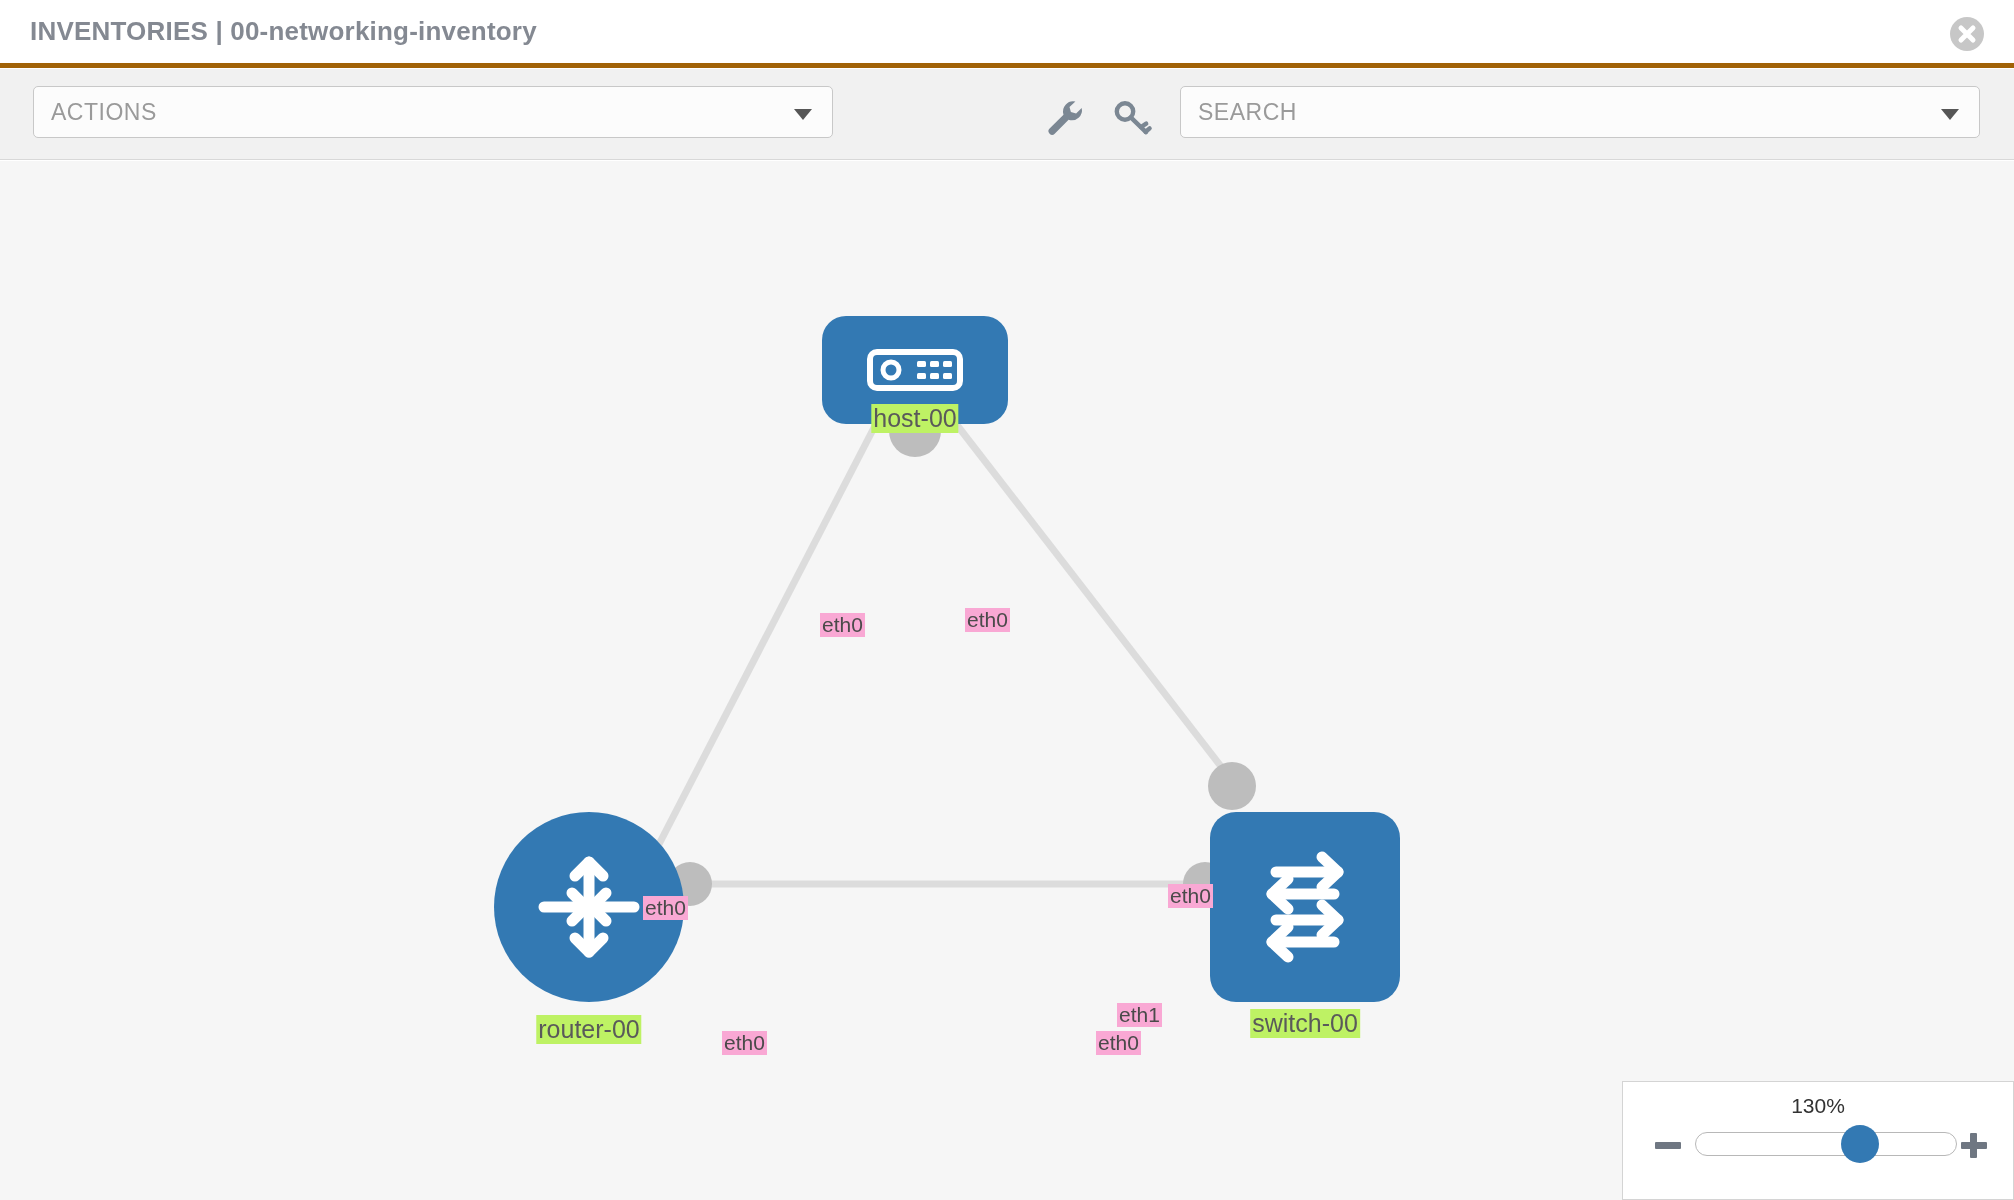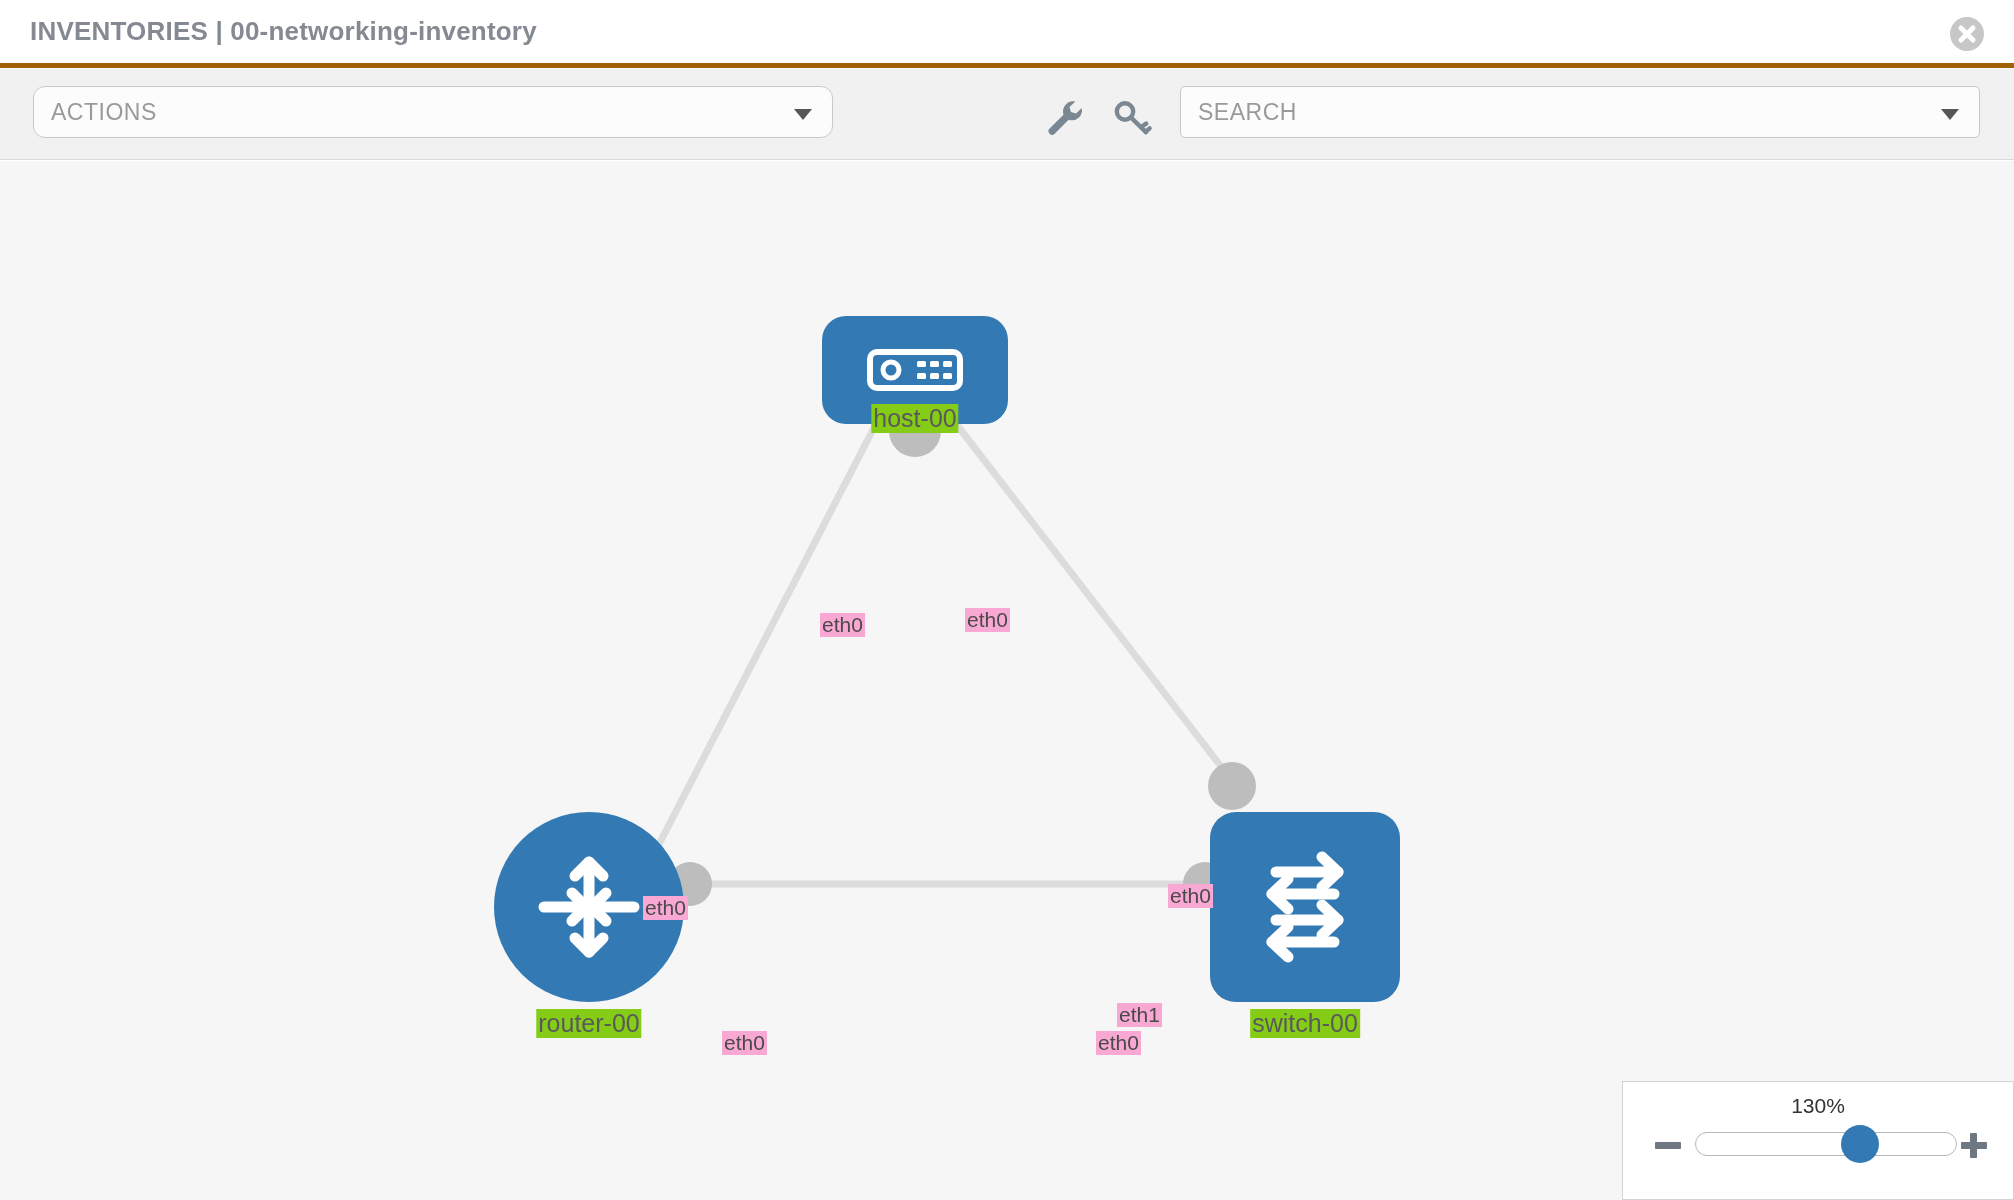--- a/index.html
+++ b/index.html
@@ -38,21 +38,21 @@
     position: absolute; left: 0; top: 69px;
     width: 2014px; height: 91px;
     background: #f1f1f1;
     border-bottom: 1px solid #d8d8d8;
   }
   .actions-select {
     position: absolute; left: 33px; top: 86px;
     width: 800px; height: 52px;
     background: #fcfcfc;
     border: 1px solid #c8c8c8;
-    border-radius: 12px;
+    border-radius: 5px;
     cursor: pointer;
   }
   .actions-select .label {
     position: absolute; left: 17px; top: 12px;
     font-size: 23px; color: #9a9a9a;
     letter-spacing: .5px;
   }
   .caret {
     position: absolute; right: 20px; top: 22px;
     width: 0; height: 0;
@@ -96,35 +96,35 @@
   .node-shape {
     background: #3379b3;
     display: flex; align-items: center; justify-content: center;
   }
   .node-label {
     position: absolute;
     left: 50%;
     transform: translateX(-50%);
     font-size: 25px;
     color: #5a5a5a;
-    background: #84cc16;
+    background: #bef264;
     white-space: nowrap;
     padding: 0 2px;
     line-height: 1.15;
   }
 
   
   #node-host { left: 822px; top: 155px; width: 186px; height: 108px; }
   #node-host .node-shape { width: 186px; height: 108px; border-radius: 24px; }
   #node-host .node-label { top: 88px; }
 
   
   #node-router { left: 494px; top: 651px; width: 190px; height: 190px; }
   #node-router .node-shape { width: 190px; height: 190px; border-radius: 50%; }
-  #node-router .node-label { top: 197px; }
+  #node-router .node-label { top: 203px; }
 
   
   #node-switch { left: 1210px; top: 651px; width: 190px; height: 190px; }
   #node-switch .node-shape { width: 190px; height: 190px; border-radius: 26px; }
   #node-switch .node-label { top: 197px; }
 
   
   .iface-label {
     position: absolute;
     font-size: 21px;

